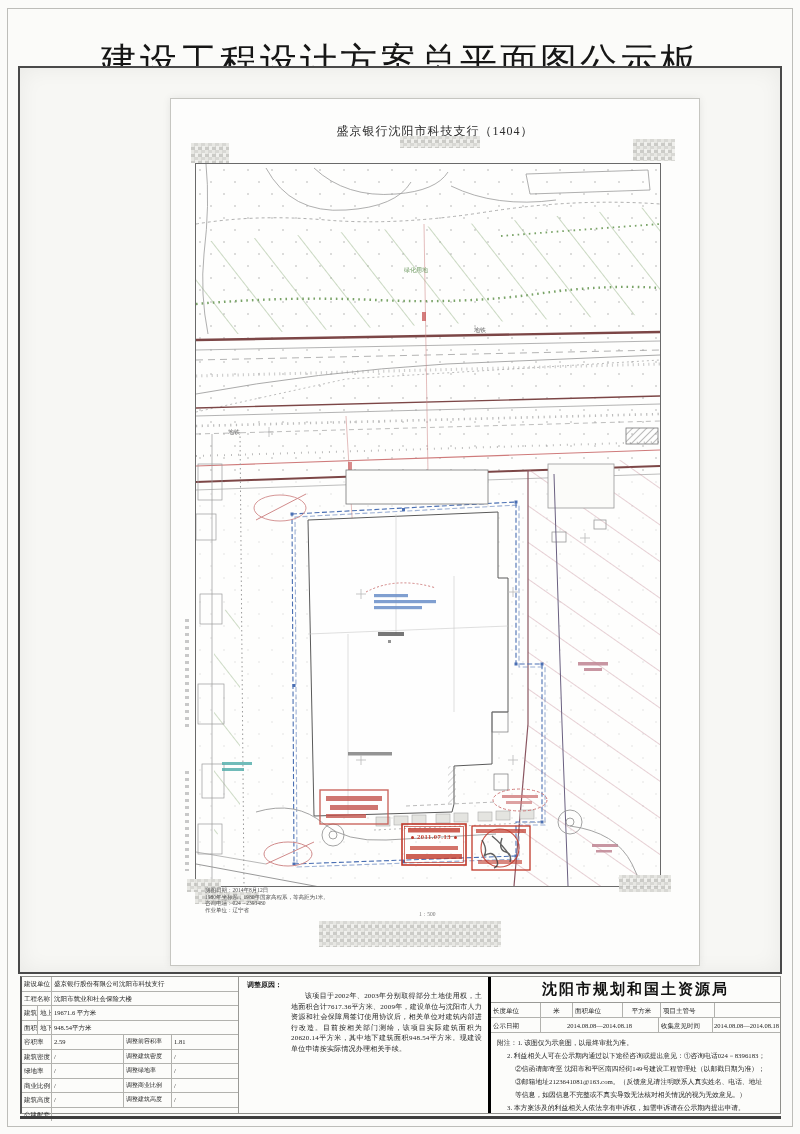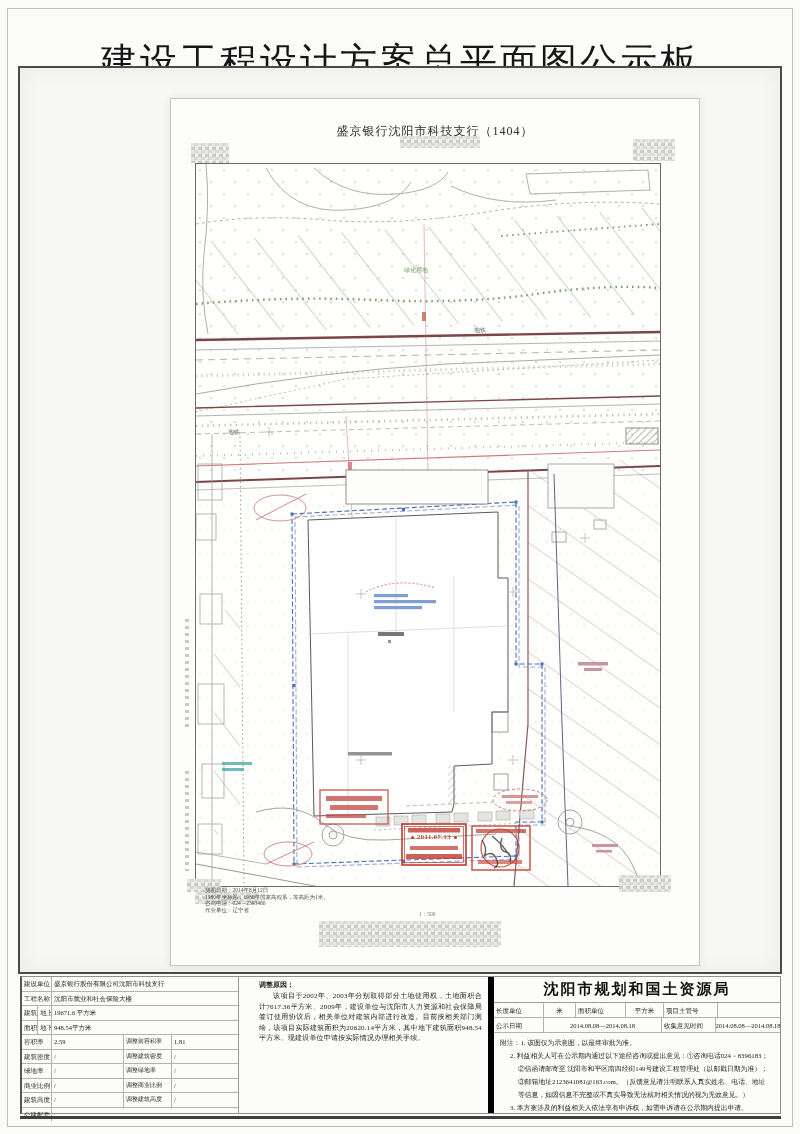--- a/index.html
+++ b/index.html
@@ -80,38 +80,38 @@
   
   .bottom{
     position:absolute;left:20px;top:976px;width:758px;height:136px;
     background:#fcfcfa;border:1px solid #8f8f8b;border-left:2px solid #555;
     box-sizing:content-box;filter:blur(.25px);
   }
   .bottom::after{content:"";position:absolute;left:-2px;right:-1px;bottom:-6px;
     height:3px;background:#3f3f3f;}
   .t-left{position:absolute;left:0;top:0;width:216px;height:136px;}
   .t-mid{position:absolute;left:216px;top:0;width:250px;height:136px;
-    border-left:1px solid #9a9a96;box-sizing:border-box;padding:3px 6px 0 20px;}
+    border-left:1px solid #9a9a96;box-sizing:border-box;padding:3px 6px 0 8px;}
   .t-right{position:absolute;left:466px;top:0;width:292px;height:136px;
-    border-left:6px solid #000000;box-sizing:border-box;}
+    border-left:3px solid #000000;box-sizing:border-box;}
   .lrow{display:flex;height:13.5px;border-bottom:1px solid #b2b2ae;
     font-size:6.5px;line-height:7px;align-items:stretch;}
   .lrow:last-child{border-bottom:none;}
   .c{border-right:1px solid #b2b2ae;display:flex;align-items:center;
     padding:0 2px;box-sizing:border-box;overflow:hidden;white-space:nowrap;}
   .cv{flex:1;border-right:none;}
   .ca{width:30px;}
   .ca1{width:16px;}
   .ca2{width:14px;}
   .cb{width:72px;}
   .cc{width:48px;font-size:6px;}
   .lab{color:#1f1f1f;}
   .reason-title{font-size:7px;font-weight:bold;color:#1f1f1f;}
   .reason-body{font-size:7px;line-height:10.5px;text-align:justify;
-    text-indent:14px;color:#222;letter-spacing:.2px;margin-top:1px;}
+    text-indent:14px;color:#222;letter-spacing:.2px;margin-top:1px;margin-left:44px;}
   .auth-title{height:25px;display:flex;align-items:center;justify-content:center;
     font-size:15px;font-weight:bold;letter-spacing:2px;color:#111;
     border-bottom:1px solid #9a9a96;}
   .urow,.drow{display:flex;height:14px;border-bottom:1px solid #b2b2ae;
     font-size:6.5px;line-height:7px;}
   .w50{width:50px;}.w32{width:32px;justify-content:center;}
   .w38{width:38px;justify-content:center;}.w54{width:54px;}
   .w118{width:118px;justify-content:center;}
   .val{justify-content:center;}
   .notes{padding:3px 6px 0 6px;font-size:6.8px;line-height:13px;color:#1f1f1f;}

